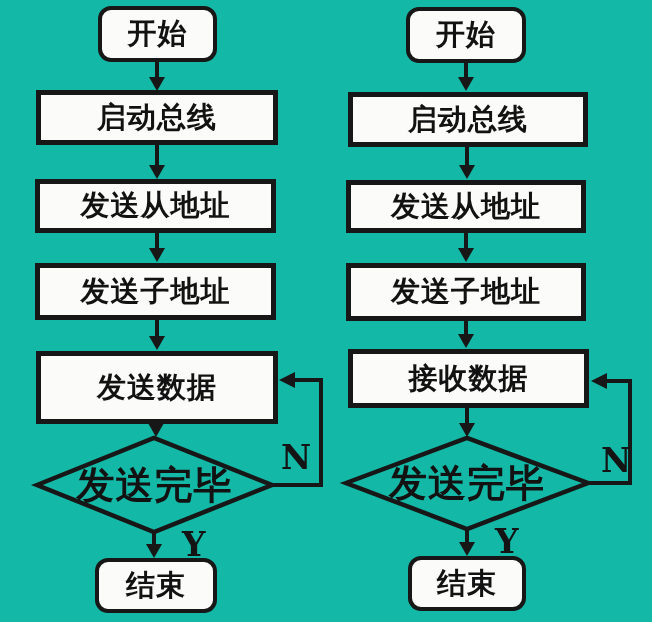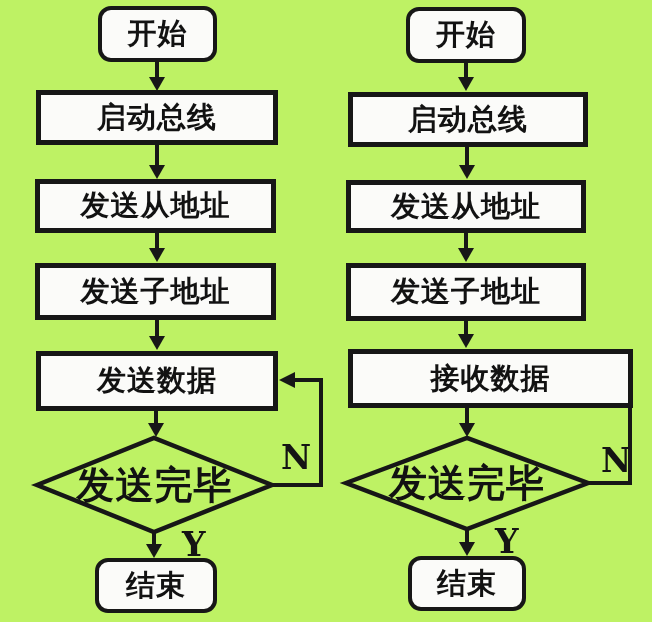--- a/index.html
+++ b/index.html
@@ -1,19 +1,19 @@
 <!DOCTYPE html>
 <html><head>
 <meta charset="utf-8">
 <style>
   html,body { margin:0; padding:0; }
   .stage {
     position:relative;
     width:652px; height:622px;
-    background:#bef264;
+    background:#14b8a6;
     overflow:hidden;
     font-family:"DejaVu Sans","Liberation Sans",sans-serif;
   }
   .chart { position:absolute; inset:0; }
   .node {
     position:absolute;
     box-sizing:border-box;
     display:flex; align-items:center; justify-content:center;
     border:5px solid #171717;
     background:#fbfbf9;
@@ -105,21 +105,21 @@
     </div>
 
     <div class="node" style="left:35px; top:179px; width:241px; height:54px;">
       <span>发送从地址</span>
     </div>
 
     <div class="node" style="left:35px; top:263px; width:241px; height:57px;">
       <span>发送子地址</span>
     </div>
 
-    <div class="node" style="left:36px; top:351px; width:242px; height:60px;">
+    <div class="node" style="left:36px; top:351px; width:242px; height:73px;">
       <span>发送数据</span>
     </div>
 
     <div class="dlabel" style="left:84px; top:469px; width:141px; height:32px;">发送完毕</div>
 
     <div class="branch" style="left:281px; top:441px;">N</div>
 
     <div class="branch" style="left:182px; top:528px;">Y</div>
 
     <div class="node terminal" style="left:95px; top:558px; width:122px; height:55px;">
@@ -138,21 +138,21 @@
     </div>
 
     <div class="node" style="left:346px; top:180px; width:240px; height:53px;">
       <span>发送从地址</span>
     </div>
 
     <div class="node" style="left:346px; top:263px; width:240px; height:58px;">
       <span>发送子地址</span>
     </div>
 
-    <div class="node" style="left:348px; top:349px; width:285px; height:59px;">
+    <div class="node" style="left:348px; top:349px; width:241px; height:59px;">
       <span>接收数据</span>
     </div>
 
     <div class="dlabel" style="left:396px; top:467px; width:142px; height:32px;">发送完毕</div>
 
     <div class="branch" style="left:601px; top:444px;">N</div>
 
     <div class="branch" style="left:495px; top:525px;">Y</div>
 
     <div class="node terminal" style="left:408px; top:556px; width:118px; height:55px;">

